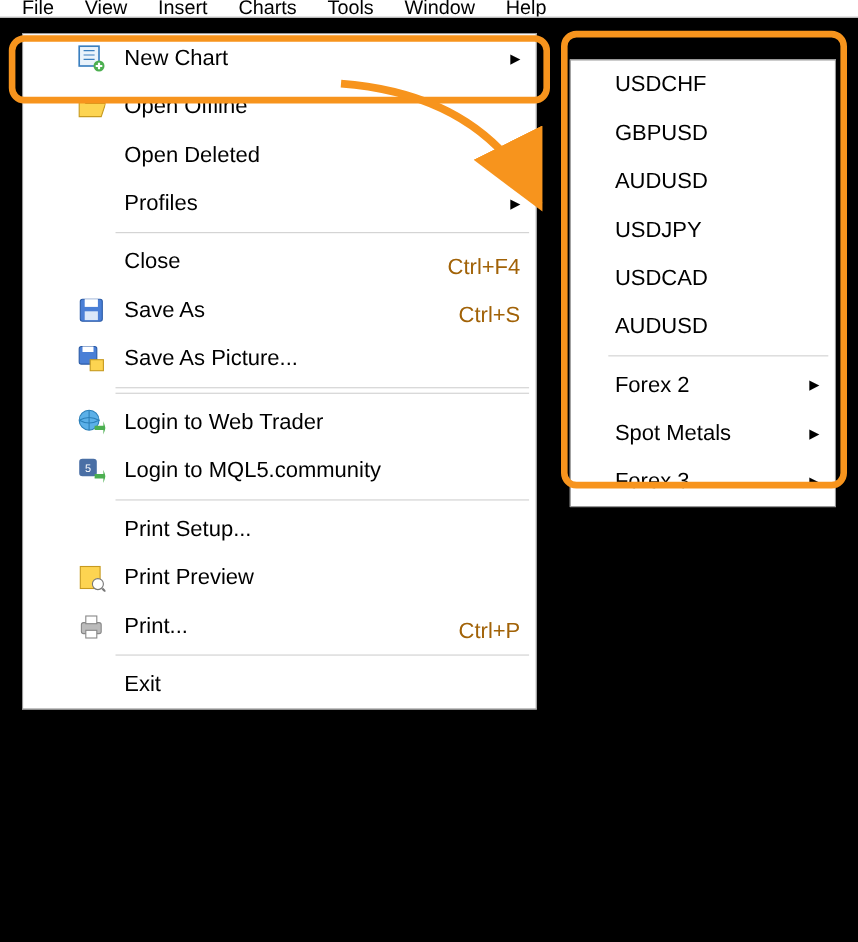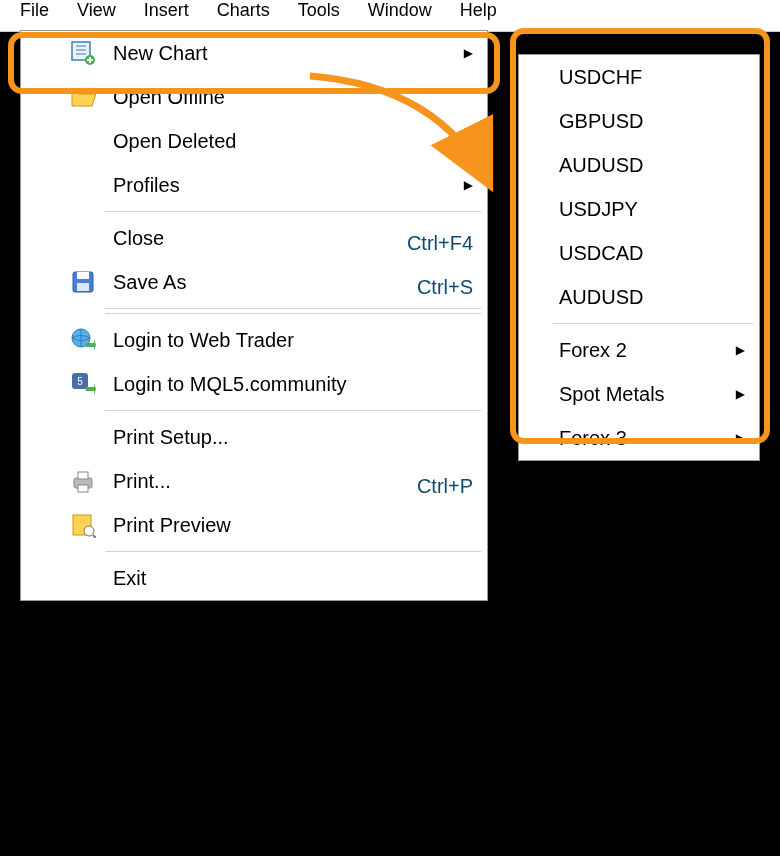--- a/index.html
+++ b/index.html
@@ -7,25 +7,25 @@
       font-family: "Segoe UI", Tahoma, sans-serif;
       font-size: 18px;
       background: #000;
       width: 780px;
       height: 856px;
       position: relative;
     }
     .menubar {
       position: absolute;
       top: 0; left: 0; right: 0;
-      height: 32px;
+      height: 16px;
       background: #fff;
       border-bottom: 1px solid #ccc;
       display: flex;
-      align-items: flex-start;
+      align-items: center;
       padding-left: 20px;
       gap: 28px;
       font-size: 18px;
       color: #000;
       overflow: hidden;
       white-space: nowrap;
     }
     .menubar-item { color: #000; }
     .menu {
       position: absolute;
@@ -58,21 +58,21 @@
       display: flex;
       align-items: center;
       justify-content: center;
       flex-shrink: 0;
     }
     .menu-item .label {
       flex: 1;
       padding-left: 8px;
     }
     .menu-item .shortcut {
-      color: #0c4a6e;
+      color: #a16207;
       padding-left: 20px;
       margin-top: 11px;
     }
     .menu-item .arrow {
       width: 14px;
       text-align: right;
       font-size: 12px;
       color: #000;
     }
     .menu-separator {
@@ -173,20 +173,30 @@
       <svg class="ico" viewBox="0 0 26 26">
           <rect x="3" y="3" width="20" height="20" rx="2" fill="#4a7fd6" stroke="#2a5aa6"></rect>
           <rect x="7" y="3" width="12" height="7" fill="#fff"></rect>
           <rect x="7" y="14" width="12" height="8" fill="#dbe8f9"></rect>
         </svg>
     </span>
     <span class="label">Save As</span>
     <span class="shortcut">Ctrl+S</span>
   </div>
 
+  <div class="menu-item">
+    <span class="icon-slot">
+      <svg class="ico" viewBox="0 0 26 26">
+          <rect x="2" y="2" width="16" height="16" rx="2" fill="#4a7fd6" stroke="#2a5aa6"></rect>
+          <rect x="5" y="2" width="10" height="5" fill="#fff"></rect>
+          <rect x="12" y="14" width="12" height="10" fill="#fdd451" stroke="#c79a1f"></rect>
+        </svg>
+    </span>
+    <span class="label">Save As Picture...</span>
+  </div>
 
   <div class="menu-separator"></div>
 
 
   <div class="menu-separator"></div>
 
 
 
   <div class="menu-item">
     <span class="icon-slot">
@@ -214,38 +224,38 @@
   <div class="menu-separator"></div>
 
   <div class="menu-item">
     <span class="icon-slot"></span>
     <span class="label">Print Setup...</span>
   </div>
 
   <div class="menu-item">
     <span class="icon-slot">
       <svg class="ico" viewBox="0 0 26 26">
+          <rect x="3" y="3" width="18" height="20" fill="#fdd451" stroke="#c79a1f"></rect>
+          <circle cx="19" cy="19" r="5" fill="#fff" stroke="#777"></circle>
+          <line x1="23" y1="23" x2="26" y2="26" stroke="#777" stroke-width="2"></line>
+        </svg>
+    </span>
+    <span class="label">Print Preview</span>
+  </div>
+
+  <div class="menu-item">
+    <span class="icon-slot">
+      <svg class="ico" viewBox="0 0 26 26">
           <rect x="4" y="10" width="18" height="10" rx="2" fill="#bbb" stroke="#888"></rect>
           <rect x="8" y="4" width="10" height="7" fill="#fff" stroke="#888"></rect>
           <rect x="8" y="17" width="10" height="7" fill="#fff" stroke="#888"></rect>
         </svg>
     </span>
     <span class="label">Print...</span>
     <span class="shortcut">Ctrl+P</span>
-  </div>
-
-  <div class="menu-item">
-    <span class="icon-slot">
-      <svg class="ico" viewBox="0 0 26 26">
-          <rect x="3" y="3" width="18" height="20" fill="#fdd451" stroke="#c79a1f"></rect>
-          <circle cx="19" cy="19" r="5" fill="#fff" stroke="#777"></circle>
-          <line x1="23" y1="23" x2="26" y2="26" stroke="#777" stroke-width="2"></line>
-        </svg>
-    </span>
-    <span class="label">Print Preview</span>
   </div>
 
   <div class="menu-separator"></div>
 
   <div class="menu-item">
     <span class="icon-slot"></span>
     <span class="label">Exit</span>
   </div>
 </div>
 

